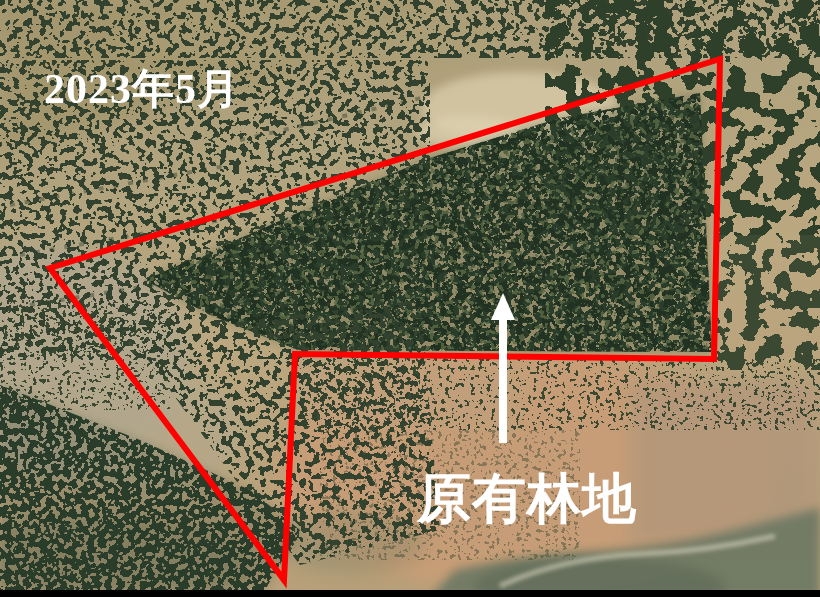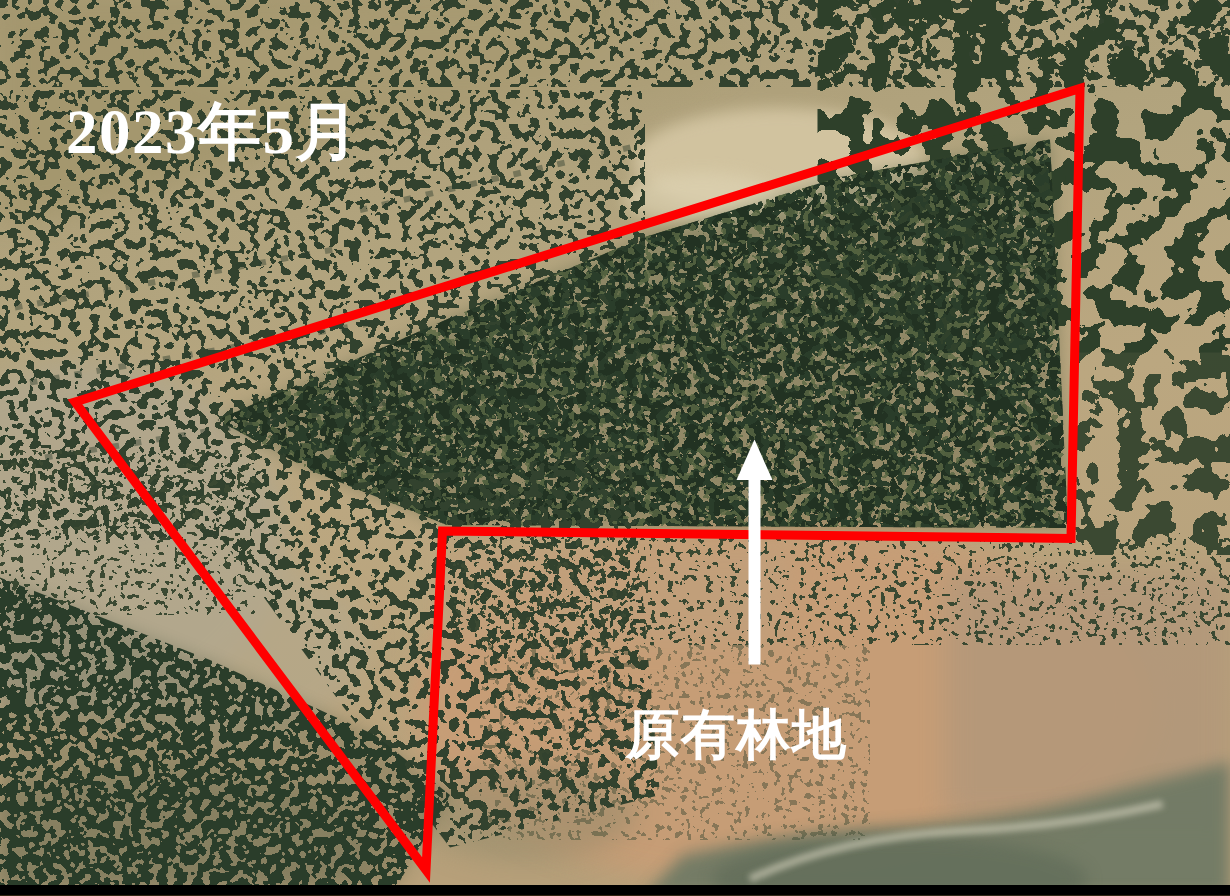--- a/index.html
+++ b/index.html
@@ -1,33 +1,33 @@
 <!DOCTYPE html>
 <html><head>
 <meta charset="utf-8">
 <style>
   html,body{margin:0;padding:0;background:#222;}
   .stage{
     position:relative;
     width:820px;height:597px;
     overflow:hidden;
     font-family:"Liberation Serif","DejaVu Serif",serif;
-    background:#a16207;
+    background:#0c4a6e;
   }
   .stage svg{position:absolute;left:0;top:0;display:block;}
   .map-label{
     position:absolute;
     color:#ffffff;
     font-weight:bold;
     line-height:1;
     white-space:nowrap;
     user-select:none;
   }
   .date-label{left:44px;top:68px;font-size:42px;letter-spacing:1px;}
-  .area-label{left:417px;top:472px;font-size:36px;letter-spacing:1px;}
+  .area-label{left:417px;top:472px;font-size:54px;letter-spacing:1px;}
   .letterbox{
     position:absolute;left:0;bottom:0;width:820px;height:7px;
     background:#000;
   }
   .soft{filter:blur(9px);}
   .soft2{filter:blur(5px);}
   .soft3{filter:blur(2px);}
 </style>
 </head>
 <body>

